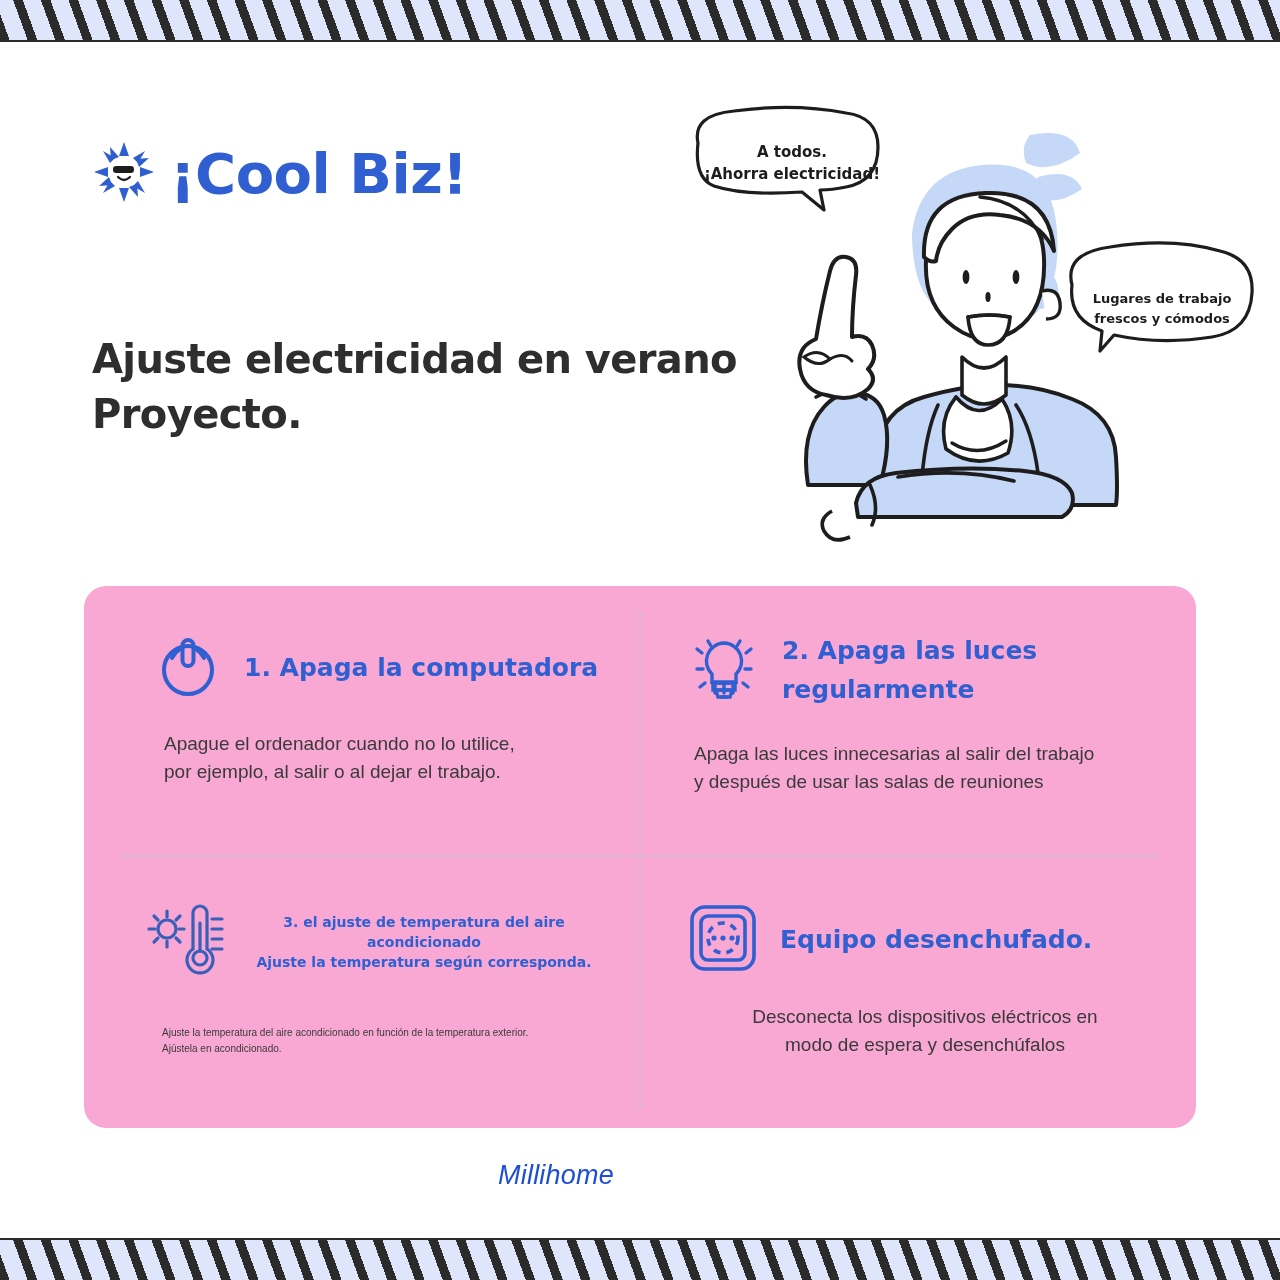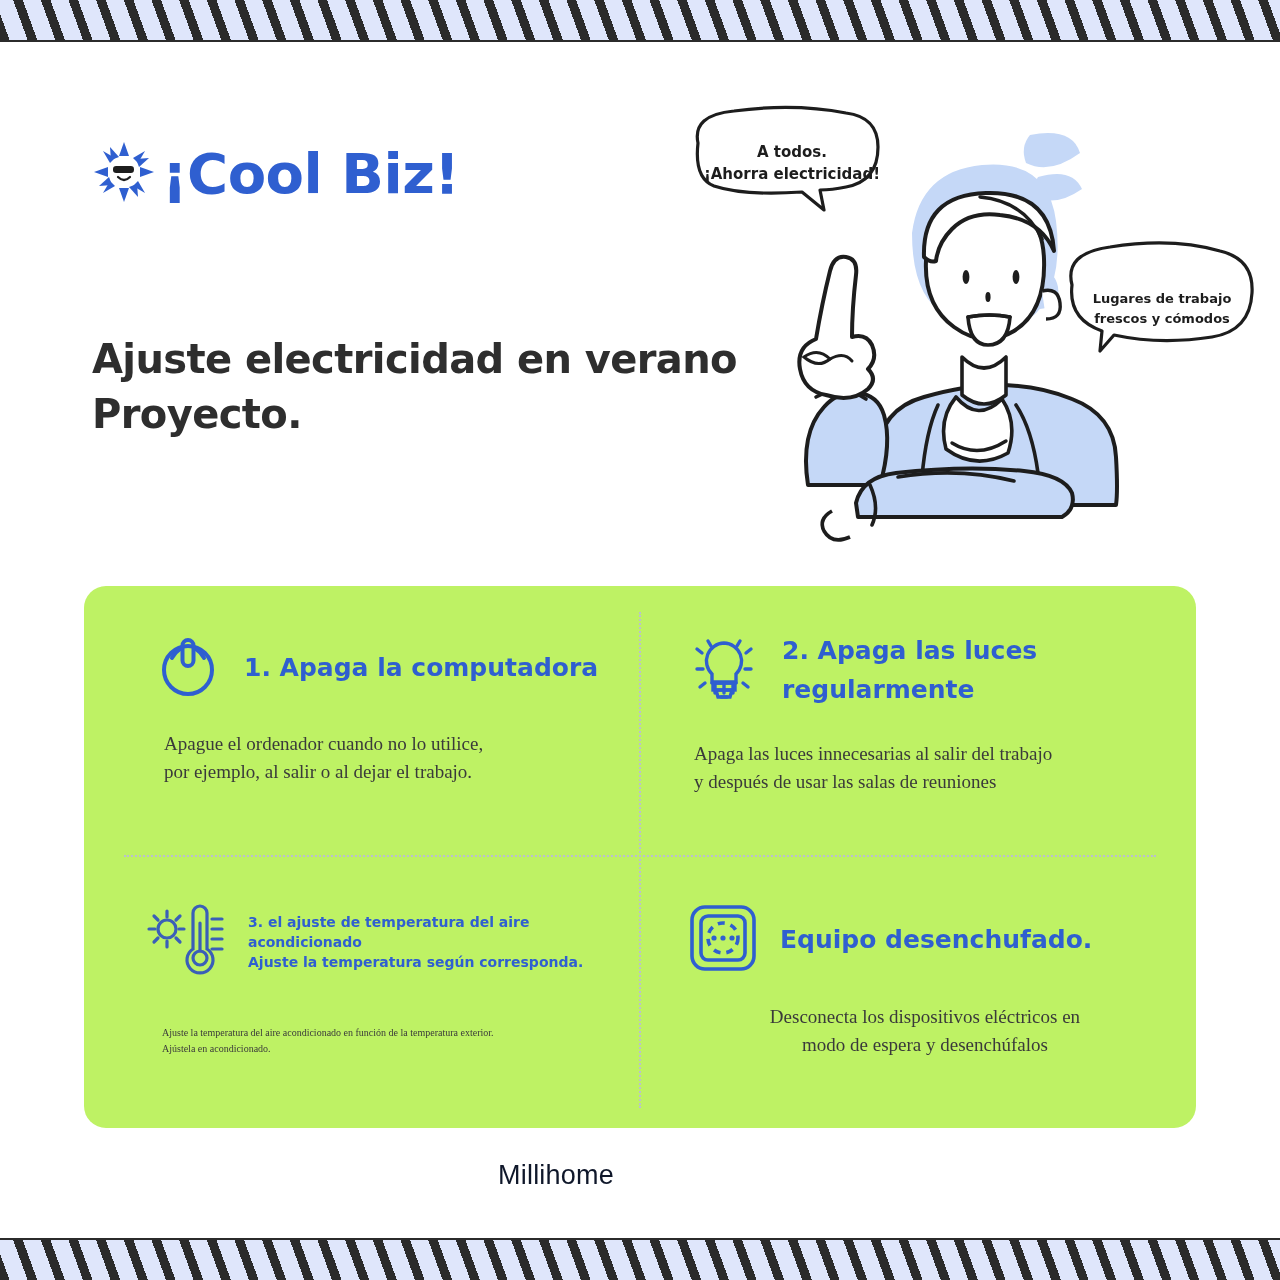--- a/index.html
+++ b/index.html
@@ -19,21 +19,21 @@
         #2b2b2b 0px, #2b2b2b 9px,
         #dfe6fb 9px, #dfe6fb 26px);
     z-index:5;
   }
   .stripe-top { top:0; border-bottom:2px solid #2b2b2b; }
   .stripe-bottom { bottom:0; border-top:2px solid #2b2b2b; }
 
   
   .logo-row {
     position:absolute; left:92px; top:140px;
-    display:flex; align-items:center; gap:6px;
+    display:flex; align-items:center; gap:14px;
   }
   .logo-title {
     font-size:56px; font-weight:700; color:#2f5fd0;
     letter-spacing:-0.5px; line-height:1;
     font-family:"DejaVu Sans", sans-serif;
   }
 
   .headline {
     position:absolute; left:92px; top:332px;
     width:680px;
@@ -47,21 +47,21 @@
 
   .bubble-text {
     font-family:"DejaVu Sans", sans-serif;
     font-weight:700; fill:#1d1d1d;
   }
 
   
   .panel {
     position:absolute; left:84px; top:586px;
     width:1112px; height:542px;
-    background:#bef264;
+    background:#f9a8d4;
     border-radius:22px;
   }
   .grid {
     position:absolute; inset:0;
     display:grid;
     grid-template-columns:1fr 1fr;
     grid-template-rows:1fr 1fr;
   }
   .vdiv, .hdiv { position:absolute; }
   .vdiv {
@@ -79,40 +79,41 @@
   .cell-icon { flex:0 0 auto; }
   .cell-title {
     font-family:"DejaVu Sans", sans-serif;
     font-weight:700; color:#2f5fd0;
     font-size:25px; line-height:1.55;
   }
   .cell-title.small { font-size:14px; line-height:1.45; }
   .cell-body {
     margin-top:26px;
     font-size:19px; line-height:1.48; color:#3a3a3a;
-    font-family:Liberation Serif, serif;
+    font-family:Liberation Sans, sans-serif;
   }
   .cell-body.small { font-size:10px; line-height:1.55; margin-top:44px; }
 
   
   .c1 { padding-left:42px; }
   .c1 .cell-head { padding-left:28px; }
   .c1 .cell-body { padding-left:38px; }
   .c2 .cell-head { padding-left:8px; }
   .c2 .cell-body { padding-left:14px;margin-top:30px; }
-  .c3 .cell-head { padding-left:22px; }
+  .c3 .cell-head { padding-left:22px;text-align:center; }
   .c3 .cell-body { padding-left:38px; }
   .c4 .cell-head { padding-left:8px; }
   .c4 .cell-body { padding-left:14px;text-align:center; }
 
   .footer-brand {
     position:absolute; left:0; top:1160px; width:1112px;
     text-align:center;
-    font-size:27px; color:#0f172a; letter-spacing:0.2px;
+    font-size:27px; color:#1d4ed8; letter-spacing:0.2px;
     font-family:"Liberation Sans", sans-serif;
+    font-style:italic;
   }
 </style>
 </head>
 <body>
 
 <div class="stripe-band stripe-top"></div>
 
 <div class="logo-row">
   <span>
     <svg width="64" height="64" viewBox="0 0 64 64">

